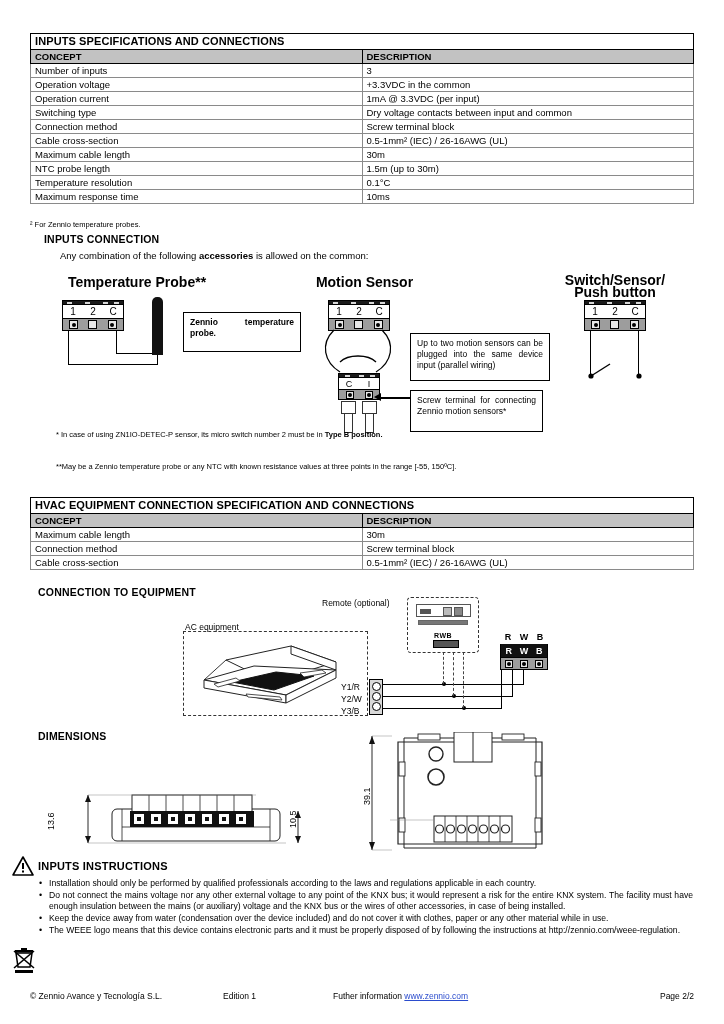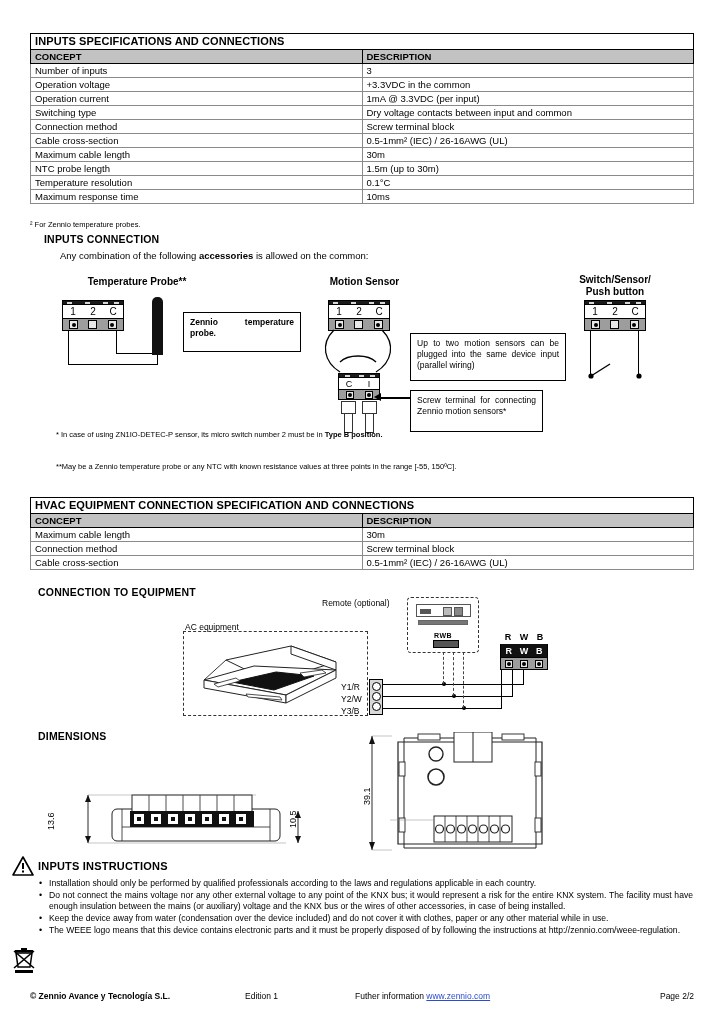--- a/index.html
+++ b/index.html
@@ -59,21 +59,21 @@
     font-size:10.5px;
     letter-spacing:0.2px;
   }
   .sub-text {
     position:absolute;
     font-size:9.5px;
   }
   .diag-title {
     position:absolute;
     font-weight:bold;
-    font-size:10px;
+    font-size:14px;
     text-align:center;
     line-height:12px;
   }
 
   
   .callout {
     position:absolute;
     border:1px solid #000;
     background:#fff;
     font-size:8.5px;
@@ -130,21 +130,21 @@
   .bullets li::before {
     content:"\2022"; position:absolute; margin-left:-10px; font-size:9px;
   }
   .bullets li { position:relative; }
 
   
   .footer {
     position:absolute; left:30px; top:991px; width:664px;
     display:flex; font-size:8.5px; border-top:0;
   }
-  .footer .f1 { width:215px;font-weight:bold; }
+  .footer .f1 { width:193px; }
   .footer .f2 { width:110px; }
   .footer .f3 { flex:1; }
   .footer .f4 { width:60px; text-align:right; }
   .footer a { color:#2b4ccd; text-decoration:underline; }
 
   
   .dashed-box { position:absolute; border:1px dashed #333; }
   .solid-box { position:absolute; border:1px solid #333; background:#fff; }
   .dim-text {
     position:absolute; font-size:9px;
@@ -290,21 +290,21 @@
       <i class="on" style="width:8px;height:8px;"></i>
       <i class="on" style="width:8px;height:8px;"></i>
     </div>
   </div>
 
   <div class="solid-box" style="left:341px; top:401px; width:15px; height:13px;"></div>
   <div class="solid-box" style="left:362px; top:401px; width:15px; height:13px;"></div>
   <div class="solid-box" style="left:344px; top:413px; width:9px; height:20px;"></div>
   <div class="solid-box" style="left:365px; top:413px; width:9px; height:20px;"></div>
 
-  <div class="callout" style="left:410px; top:333px; width:156px; height:48px;">Up to two motion sensors can be plugged into the same device input (parallel wiring)</div>
+  <div class="callout" style="left:410px; top:333px; width:140px; height:48px;">Up to two motion sensors can be plugged into the same device input (parallel wiring)</div>
 
   <div class="callout" style="left:410px; top:390px; width:133px; height:42px;">Screw terminal for connecting Zennio motion sensors*</div>
 
   <div class="wire" style="left:380px; top:397px; width:30px; height:1.6px;"></div>
   <div style="position:absolute; left:374px; top:393px; width:0; height:0;
               border-top:4.5px solid transparent; border-bottom:4.5px solid transparent; border-right:7px solid #000;"></div>
 
   <div class="diag-title" style="left:550px; top:274px; width:130px;">
     <div>Switch/Sensor/</div>
     <div>Push button</div>

